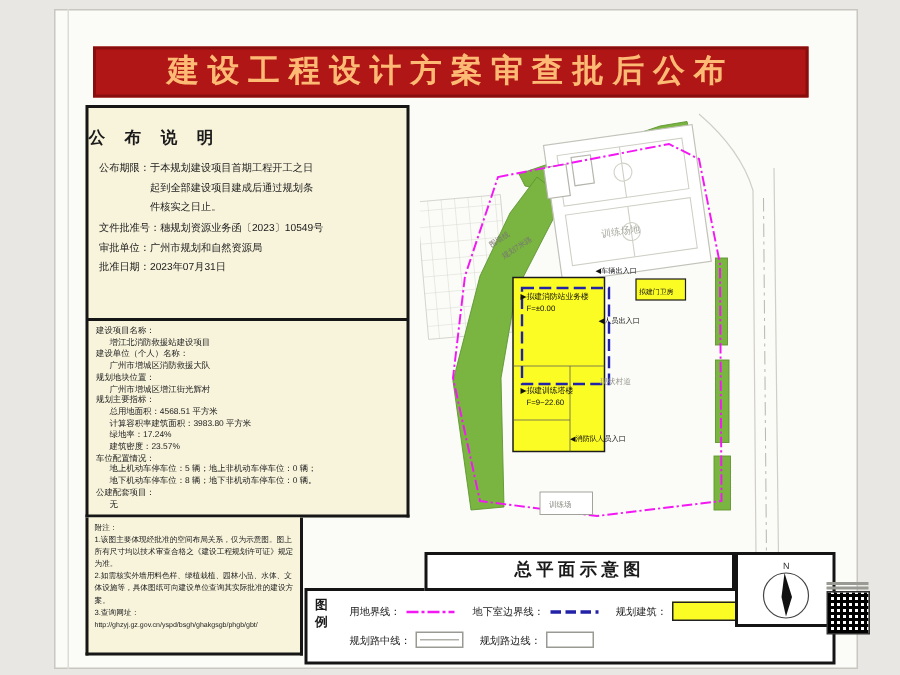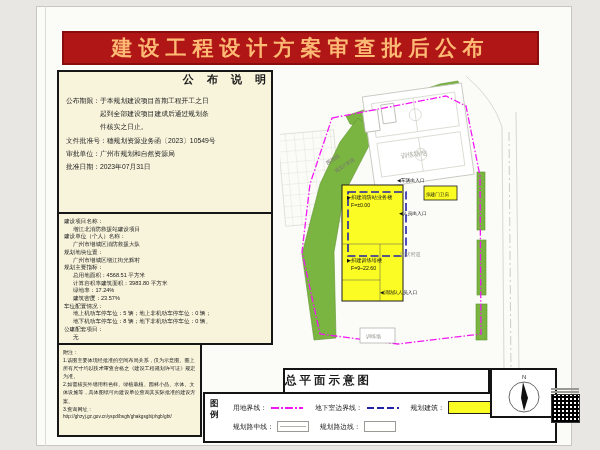--- a/index.html
+++ b/index.html
@@ -16,35 +16,35 @@
   .banner{position:absolute;left:62px;top:31px;width:477px;height:34px;
     background:#b01616;border:2px solid #8a0d0d;box-sizing:border-box;
     color:#fdba74;font-size:21px;font-weight:bold;letter-spacing:6px;
     text-align:center;line-height:29px;}
 
   .box{position:absolute;background:#f8f4dc;border:2px solid #161616;box-sizing:border-box;}
   #box-notice{left:57px;top:70px;width:216px;height:144px;}
   #box-project{left:57px;top:214px;width:216px;height:131px;border-top:none;}
   #box-notes{left:57px;top:345px;width:145px;height:92px;border-top:none;}
 
-  .notice-header{margin-top:0;text-align:right;font-size:11px;font-weight:bold;letter-spacing:5px;}
+  .notice-header{margin-top:12px;text-align:left;font-size:11px;font-weight:bold;letter-spacing:5px;}
   .notice-body{margin-top:7px;padding:0 7px;font-size:6.8px;line-height:13.2px;}
   .indent1{padding-left:34px;}
 
   .proj-body{padding:4px 5px 0 5px;font-size:5.6px;line-height:7.7px;}
   .proj-body .val{text-indent:9px;}
 
   .notes-body{padding:3px 4px 0 4px;font-size:5.1px;line-height:8.1px;}
   .notes-body .url{font-size:4.7px;word-break:break-all;}
 
   #site-plan{position:absolute;left:280px;top:72px;width:277px;height:301px;}
 
   .plan-title-bar{position:absolute;left:283px;top:368px;width:207px;height:26px;
     border:2px solid #141414;background:#ffffff;box-sizing:border-box;
-    font-size:11.5px;font-weight:600;letter-spacing:3px;line-height:21px;z-index:3;}
+    text-align:center;font-size:11.5px;font-weight:600;letter-spacing:3px;line-height:21px;z-index:3;}
 
   .north-box{position:absolute;left:490px;top:368px;width:67px;height:50px;
     border:2px solid #141414;background:#ffffff;box-sizing:border-box;z-index:4;
     display:flex;align-items:center;justify-content:center;}
 
   .legend-box{position:absolute;left:203px;top:392px;width:354px;height:51px;
     border:2px solid #141414;background:#ffffff;box-sizing:border-box;z-index:2;display:flex;}
   .legend-col{width:17px;padding:4px 0 0 5px;font-size:8.5px;font-weight:bold;line-height:11px;}
   .legend-items{flex:1;position:relative;font-size:6.8px;}
   .lrow{position:absolute;left:6px;display:flex;align-items:center;gap:11px;white-space:nowrap;}

